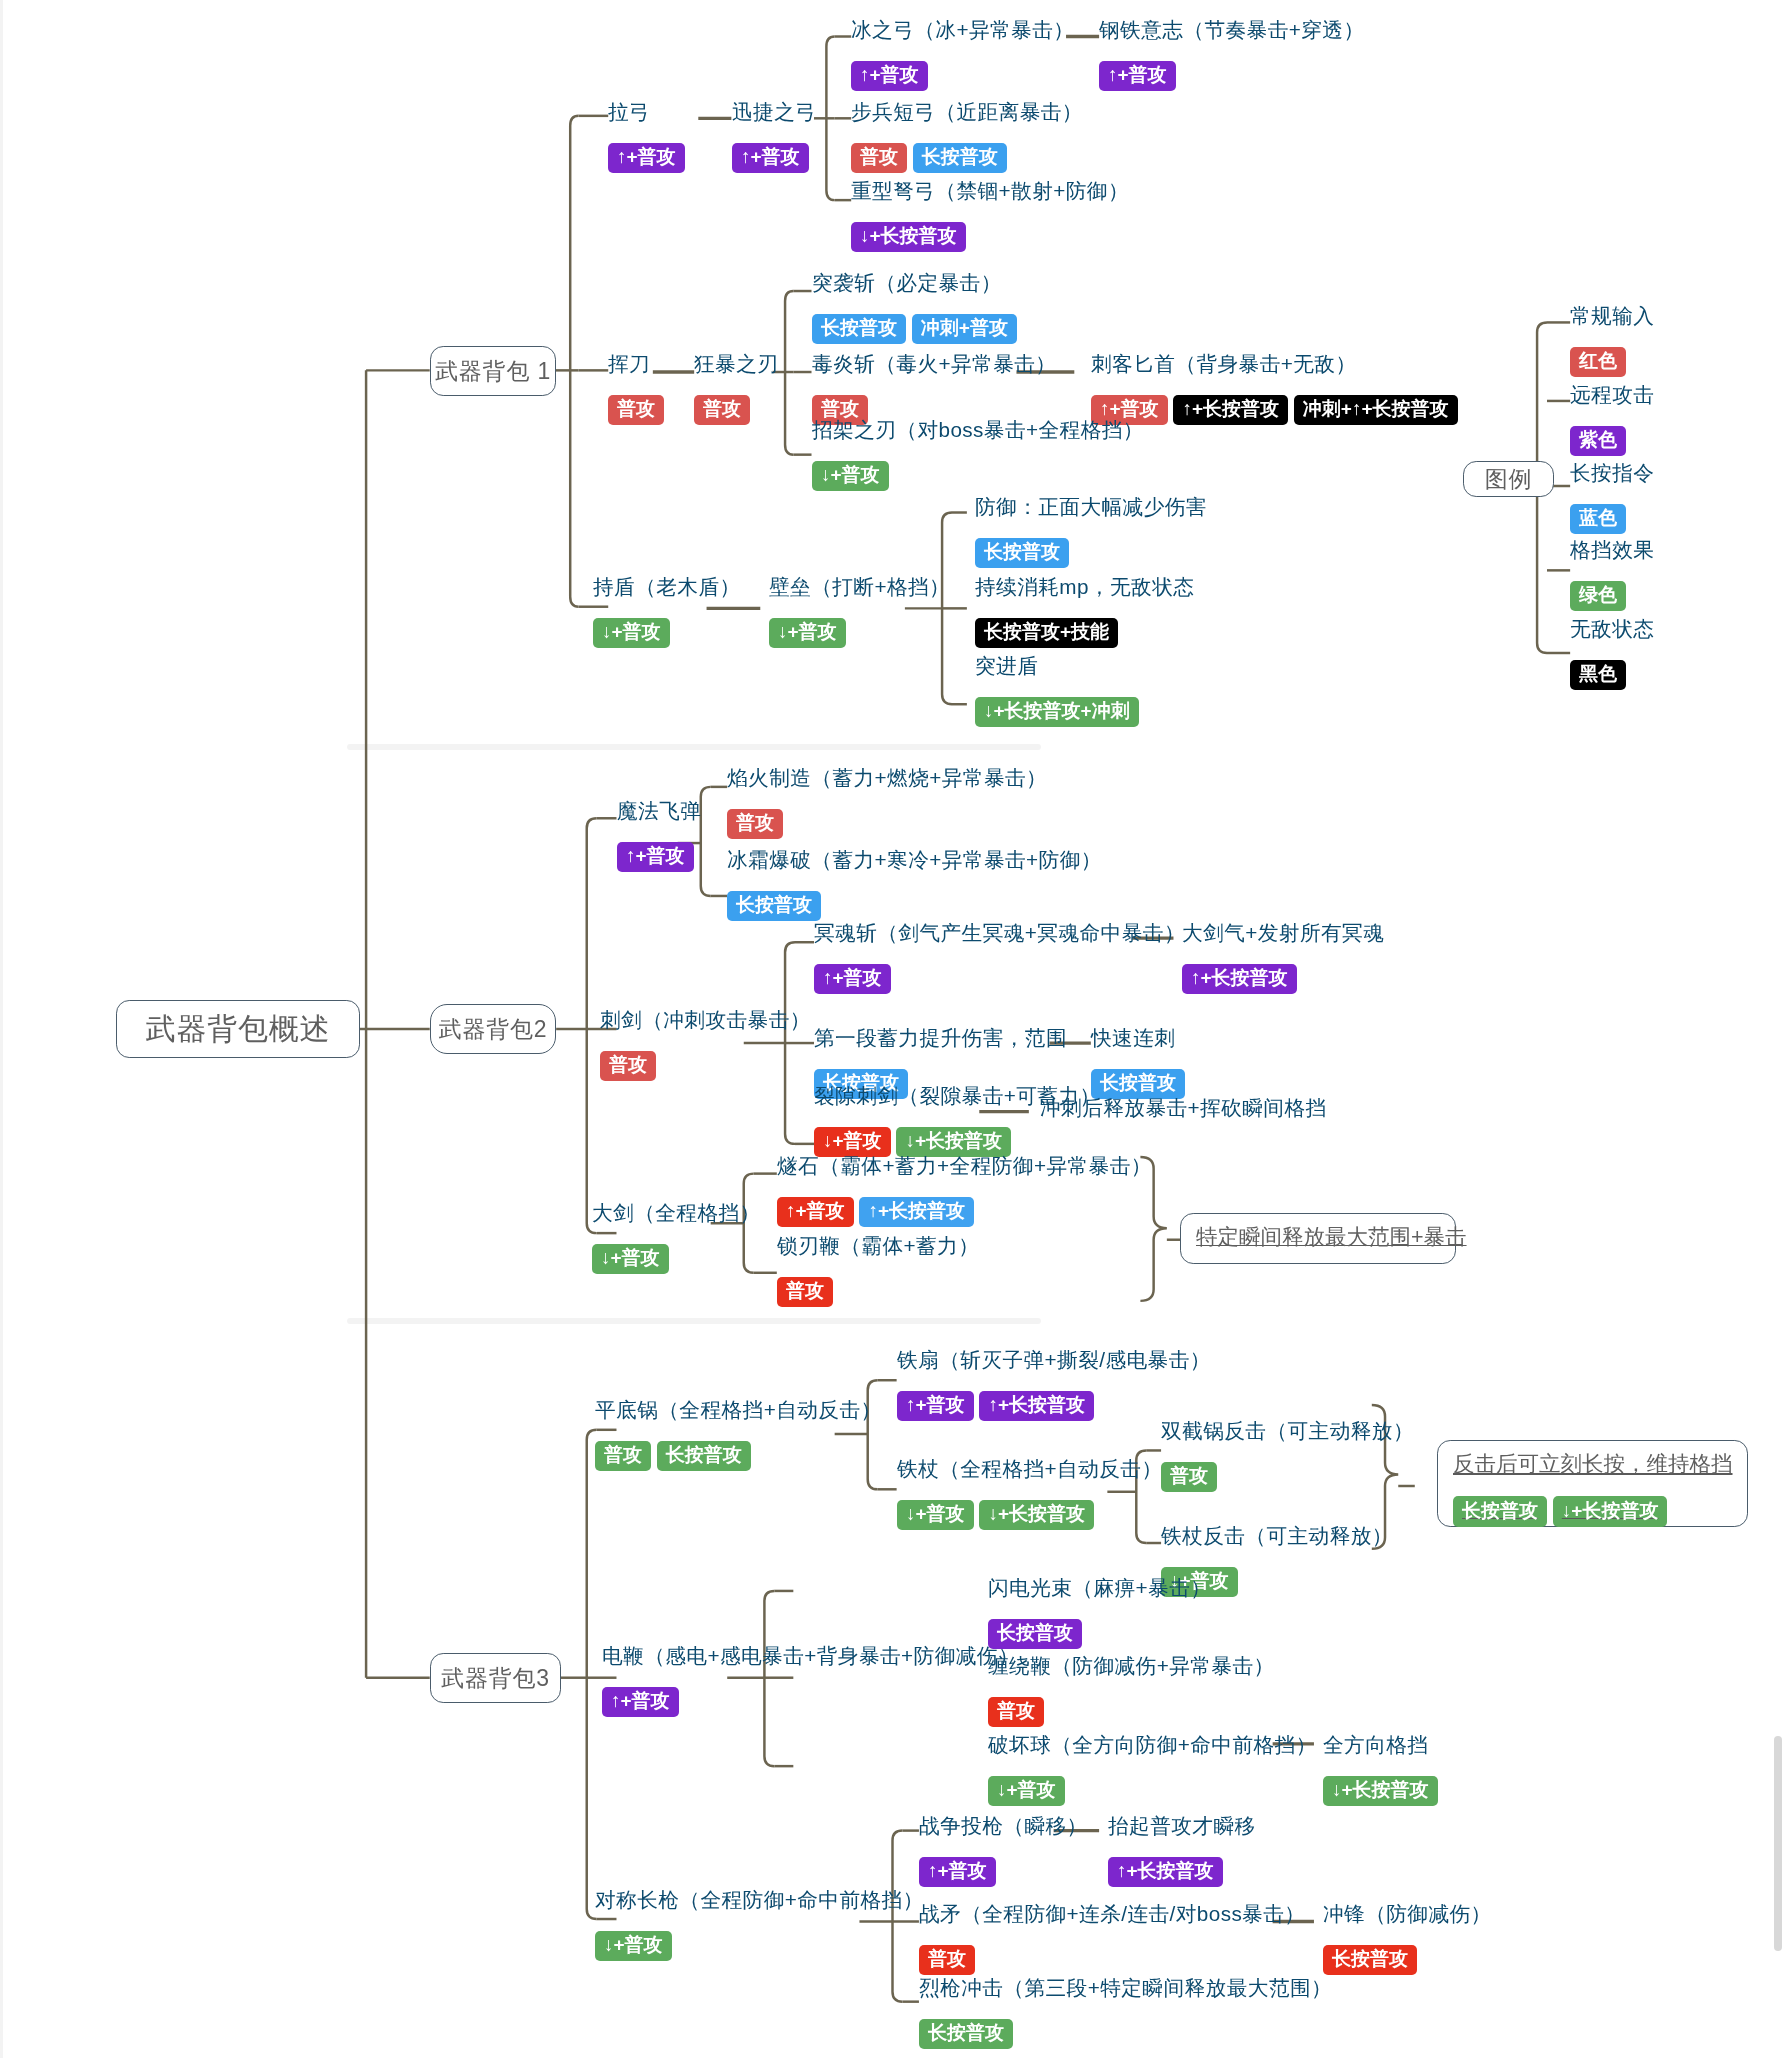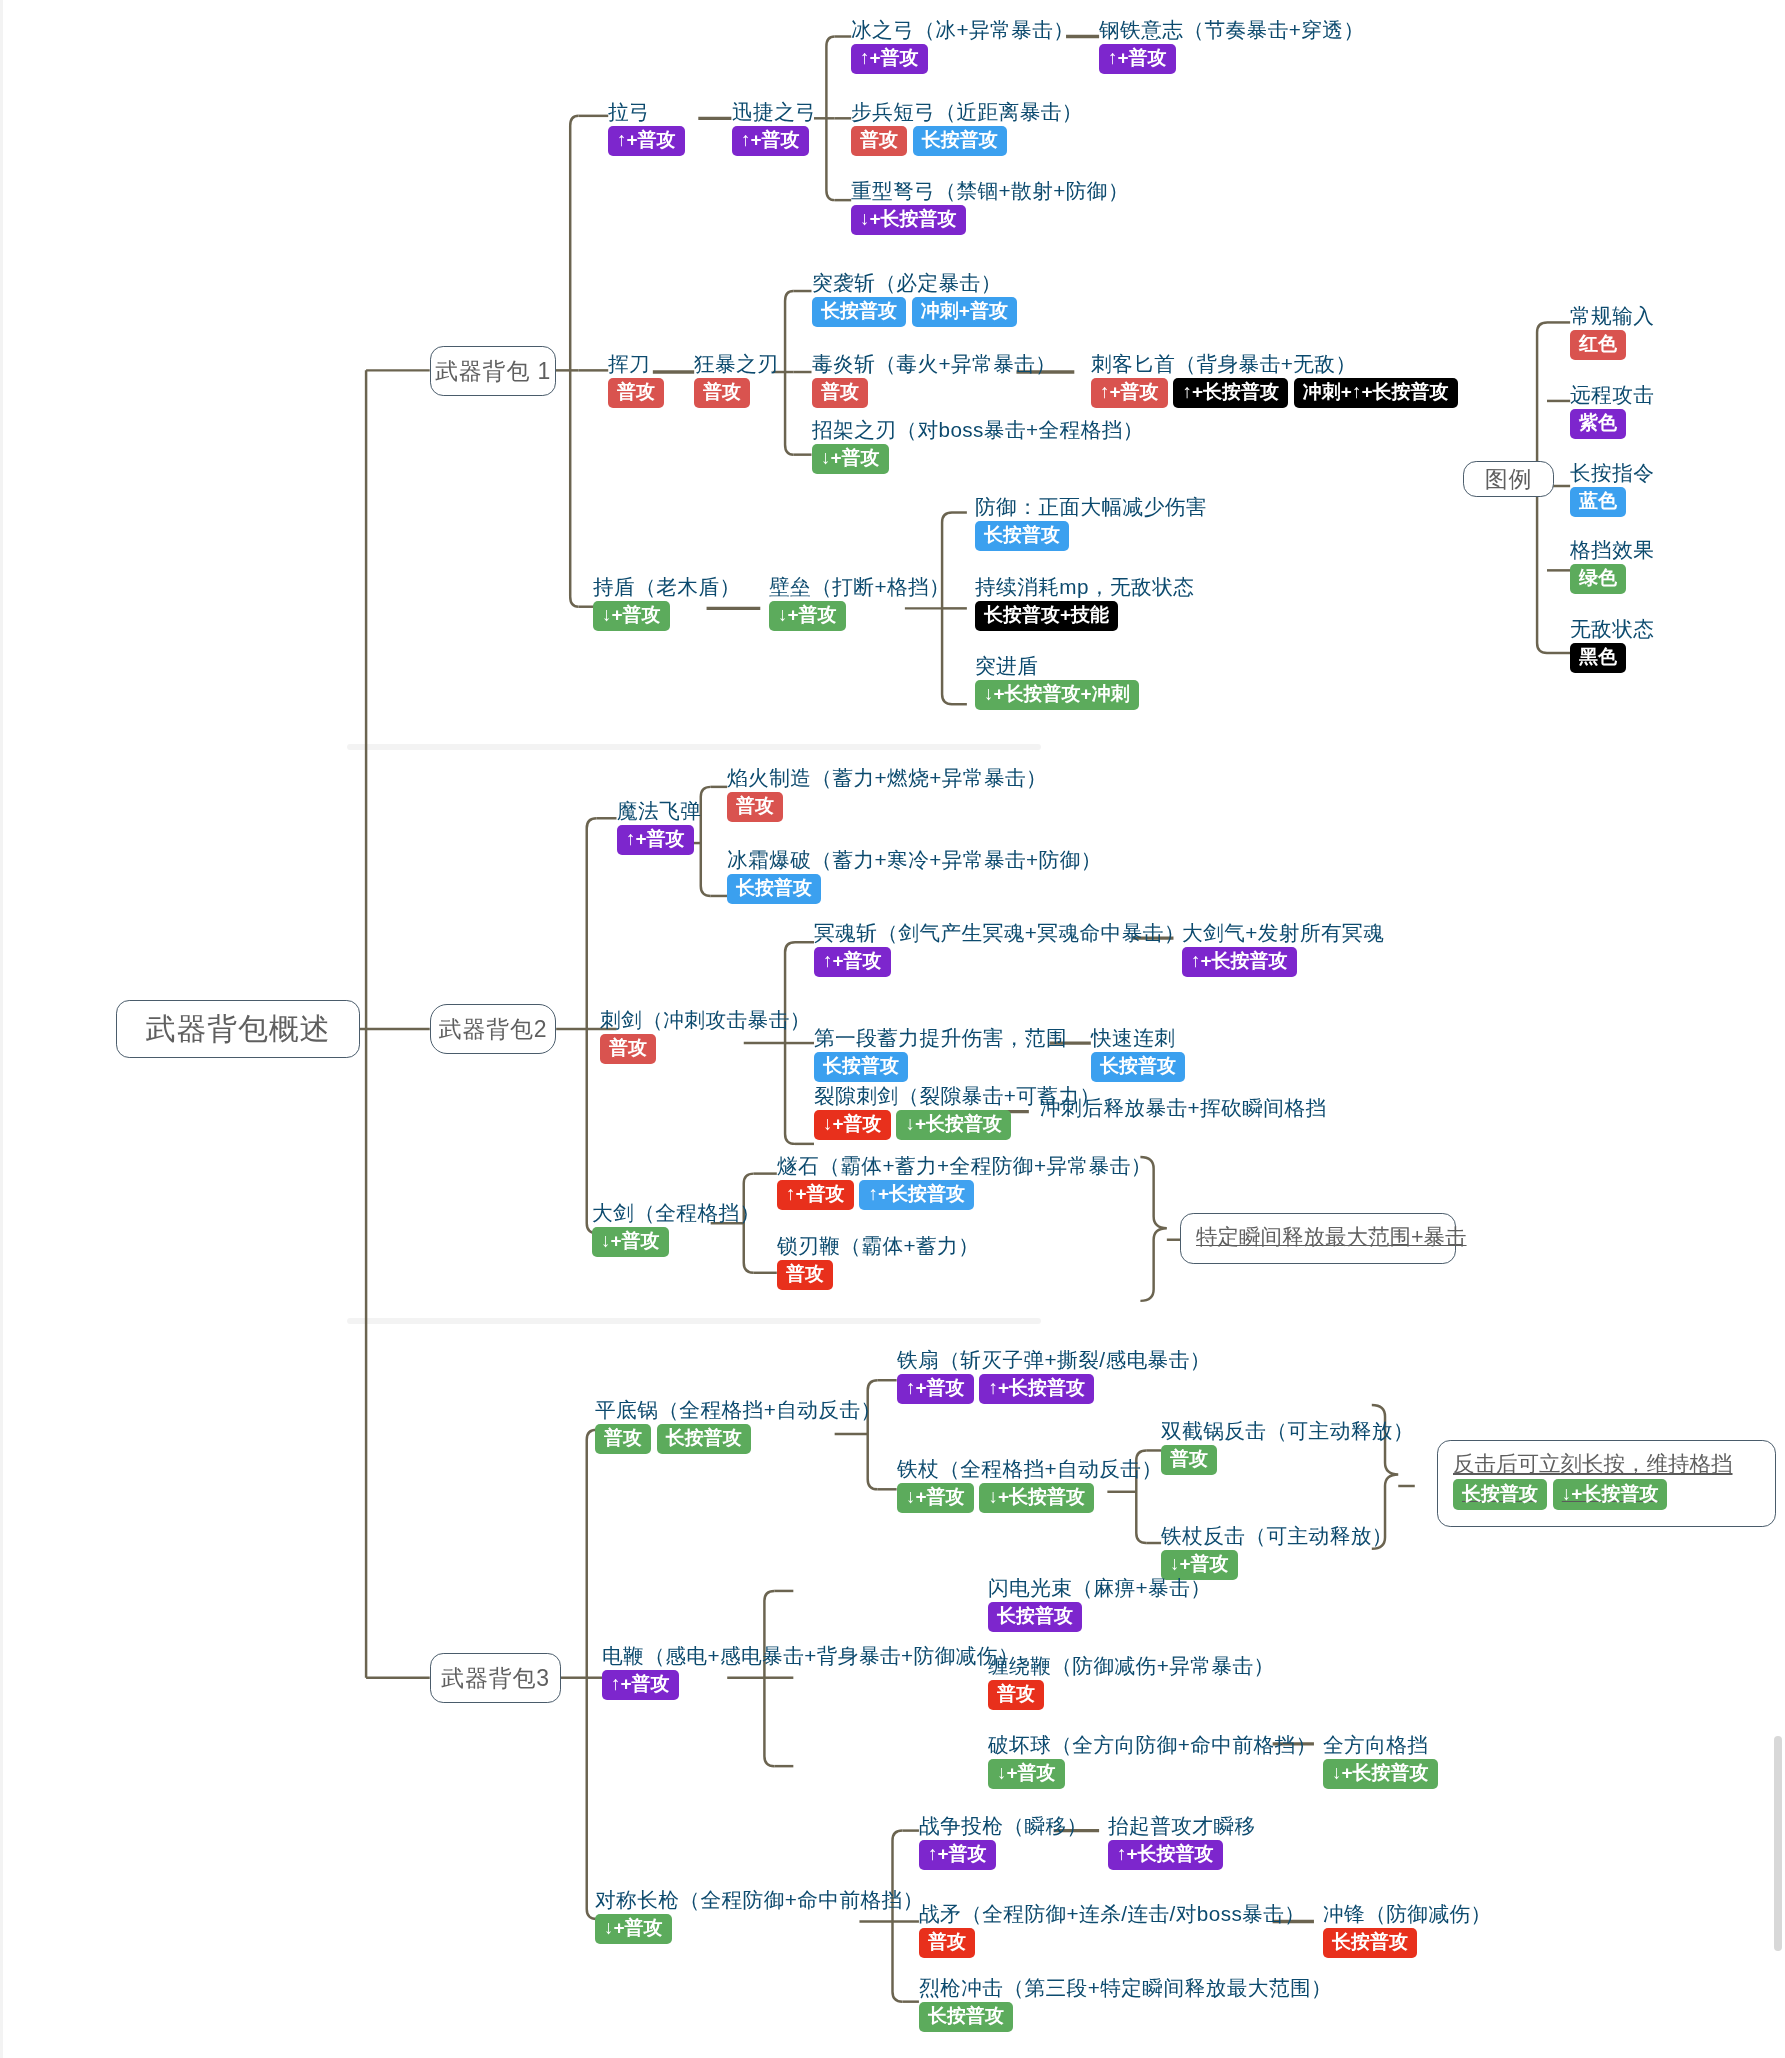--- a/index.html
+++ b/index.html
@@ -15,21 +15,21 @@
 
   
   #wires{position:absolute;left:0;top:0;width:1785px;height:2058px;pointer-events:none;}
 
   
   .node{position:absolute;}
   .caption{
     font-size:20.7px;line-height:26px;color:#0c4a6e;white-space:nowrap;
     letter-spacing:0.4px;
   }
-  .tagrow{display:flex;gap:5.8px;margin-top:1px;}
+  .tagrow{display:flex;gap:5.8px;margin-top:18px;}
   .tag{
     display:inline-block;padding:3.3px 9px 5px;border-radius:5px;
     font-size:19px;line-height:22px;font-weight:bold;color:#fff;white-space:nowrap;
   }
   .tag.red{background:#d9534f;}
   .tag.redbright{background:#e8301c;}
   .tag.purple{background:#7d26cd;}
   .tag.blue{background:#3ba0ef;}
   .tag.bluebright{background:#40a2f0;}
   .tag.green{background:#5cab5c;}
@@ -491,21 +491,21 @@
     </div>
   </div>
 
   <div class="node" style="left:1161px;top:1523px;">
     <div class="caption">铁杖反击（可主动释放）</div>
     <div class="tagrow">
       <span class="tag green">↓+普攻</span>
     </div>
   </div>
 
-  <div class="sumbox" style="left:1437px;top:1440px;width:339px;height:87px;">
+  <div class="sumbox" style="left:1437px;top:1440px;width:311px;height:87px;">
     <div class="sumtxt">反击后可立刻长按，维持格挡</div>
     <div class="tagrow">
       <span class="tag green">长按普攻</span>
       <span class="tag green">↓+长按普攻</span>
     </div>
   </div>
 
   <div class="node" style="left:602px;top:1643px;">
     <div class="caption">电鞭（感电+感电暴击+背身暴击+防御减伤）</div>
     <div class="tagrow">

